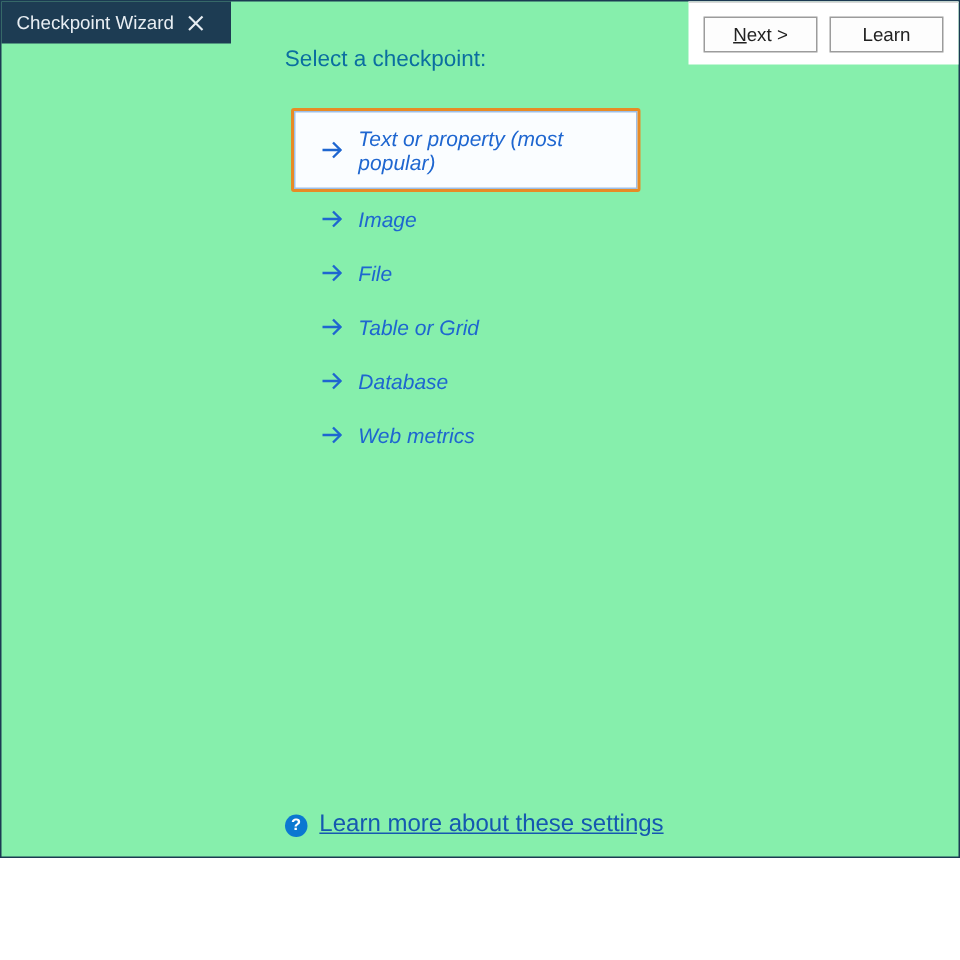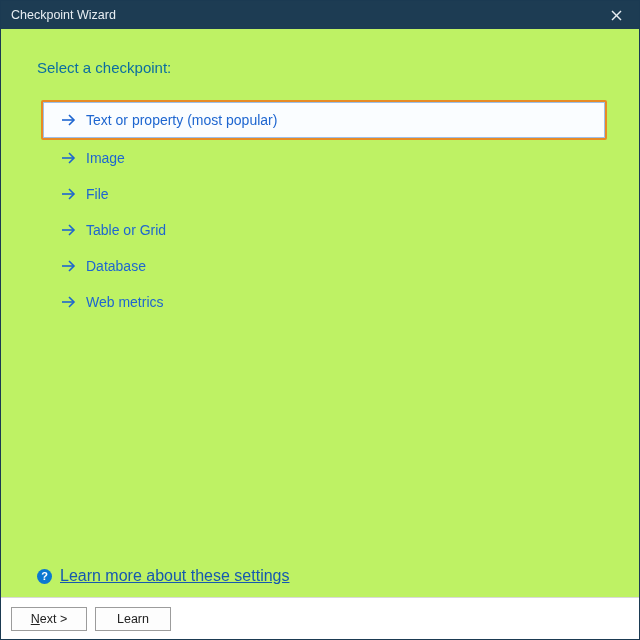--- a/index.html
+++ b/index.html
@@ -6,25 +6,25 @@
     body {
       font-family: "Segoe UI", Tahoma, sans-serif;
       font-size: 13px;
       background: #fff;
       width: 640px;
       height: 640px;
       overflow: hidden;
     }
     .window {
       width: 640px;
-      height: 640px;
-      background: #bef264;
+      height: 572px;
+      background: #86efac;
       border: 1px solid #1b3a52;
       display: flex;
-      flex-direction: column;
+      flex-direction: row;
     }
     .titlebar {
       background: #1d3c53;
       color: #e8eef3;
       height: 28px;
       display: flex;
       align-items: center;
       justify-content: space-between;
       padding: 0 8px 0 10px;
       font-size: 12.5px;
@@ -57,20 +57,21 @@
     .option-item {
       display: flex;
       align-items: center;
       gap: 9px;
       color: #1e66d0;
       font-size: 14px;
       padding: 10px 12px 10px 20px;
       cursor: pointer;
       margin-left: 4px;
       margin-right: 4px;
+      font-style: italic;
     }
     .option-item.selected {
       border: 2px solid #e78b26;
       border-radius: 2px;
       box-shadow: inset 0 0 0 1px #9dbfe8;
       background: #fafdff;
       padding: 10px 12px 10px 18px;
     }
     .option-item .arrow {
       color: #1e66d0;

